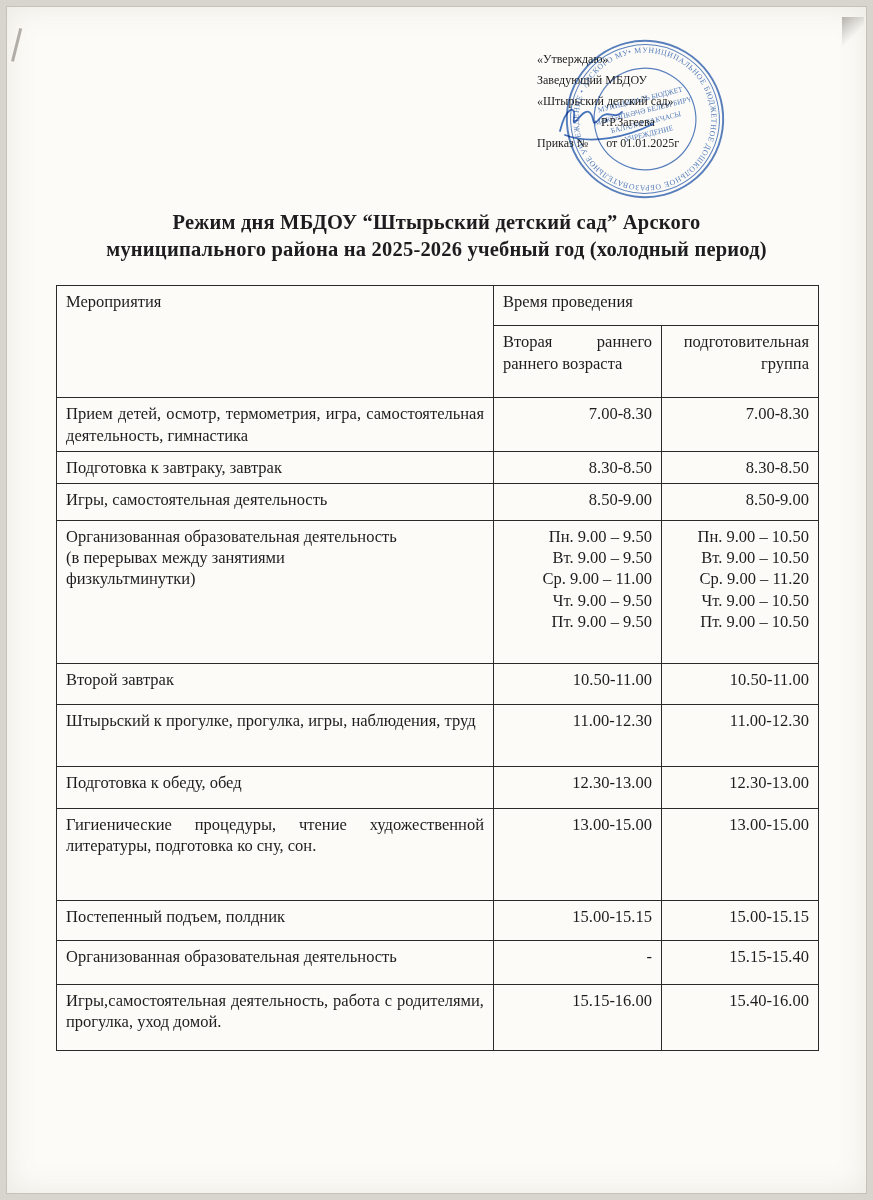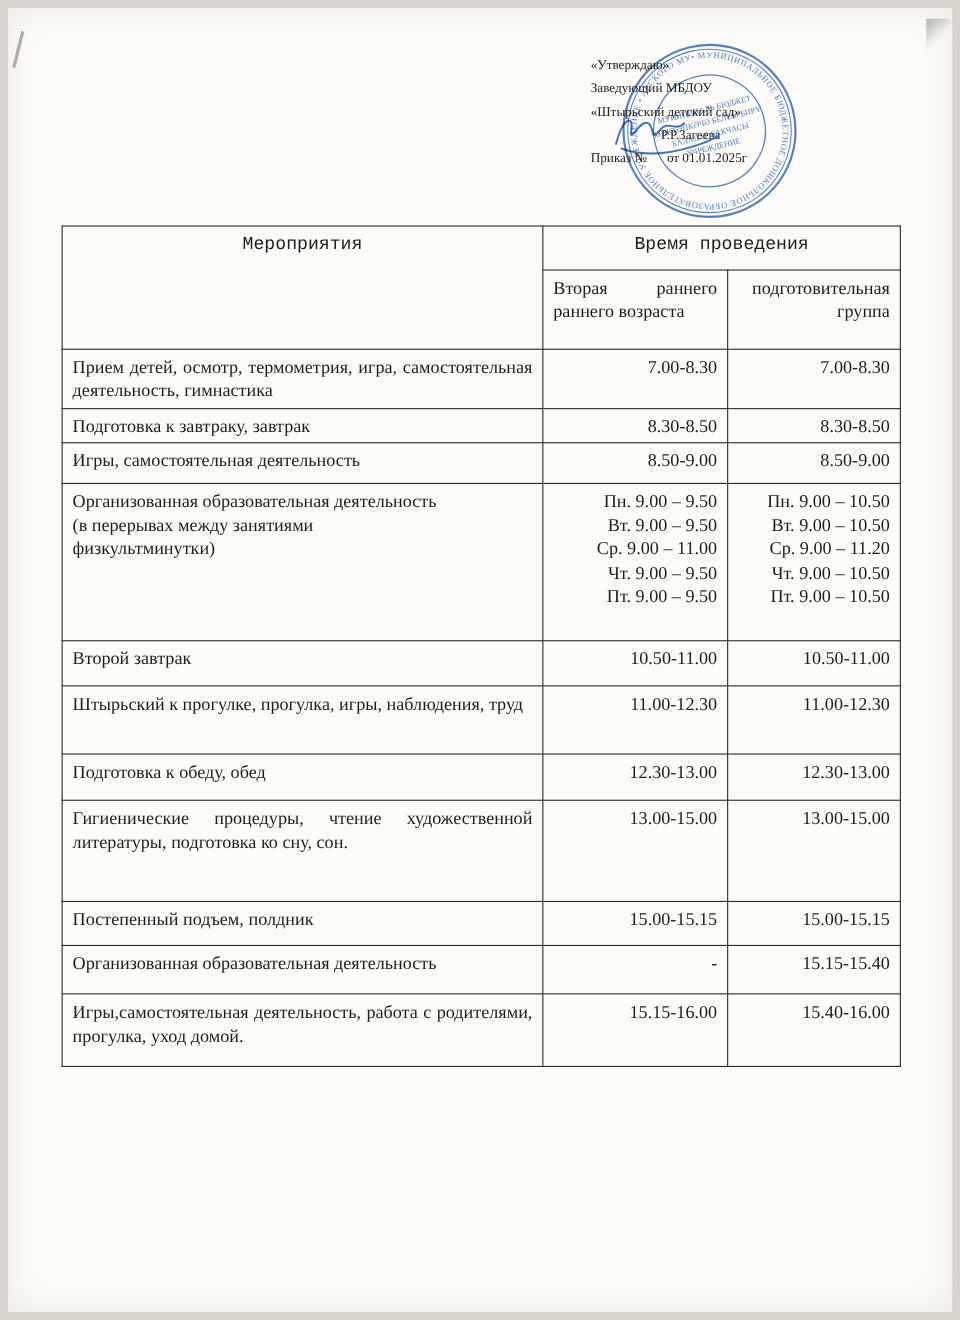--- a/index.html
+++ b/index.html
@@ -56,21 +56,21 @@
     font-size:16.5px;
   }
   .schedule td {
     border:1px solid #2a2a2a;
     vertical-align:top;
     padding:5px 9px 4px;
     line-height:1.3;
     white-space:pre-line;
     text-align:right;
   }
-  .schedule td.c { text-align:center;font-family:Liberation Mono, monospace; }
+  .schedule td.c { text-align:left; }
   .schedule td.a { text-align:justify; }
   .schedule td.j { text-align:justify; }
   tr.rh40{height:40px} tr.rh72{height:72px} tr.rh54{height:54px} tr.rh30{height:30px}
   tr.rh37{height:37px} tr.rh143{height:143px} tr.rh41{height:41px} tr.rh62{height:62px}
   tr.rh42{height:42px} tr.rh92{height:92px} tr.rh44{height:44px} tr.rh66{height:66px}
 </style>
 </head>
 <body>
 
 <div class="page">
@@ -115,20 +115,22 @@
           <g fill="#3465b5" font-size="7.6" text-anchor="middle" font-family="Liberation Serif, serif">
             <text x="88" y="70">МУНИЦИПАЛЬ БЮДЖЕТ</text>
             <text x="88" y="82">МӘКТӘПКӘЧӘ БЕЛЕМ БИРҮ</text>
             <text x="88" y="94">БАЛАЛАР БАКЧАСЫ</text>
             <text x="88" y="106">УЧРЕЖДЕНИЕ</text>
           </g>
         </svg>
       </div>
     </div>
 
+    <h1 class="title">Режим дня МБДОУ “Штырьский детский сад” Арского
+муниципального района на 2025-2026 учебный год (холодный период)</h1>
 
     <table class="schedule">
       <colgroup>
         <col style="width:437px">
           <col style="width:168px">
           <col style="width:157px">
       </colgroup>
       <tbody>
         <tr class="rh40">
           <td rowspan="2" class="c">Мероприятия</td>

